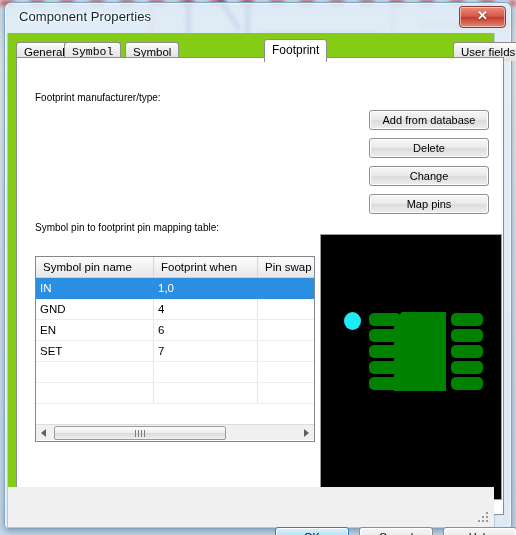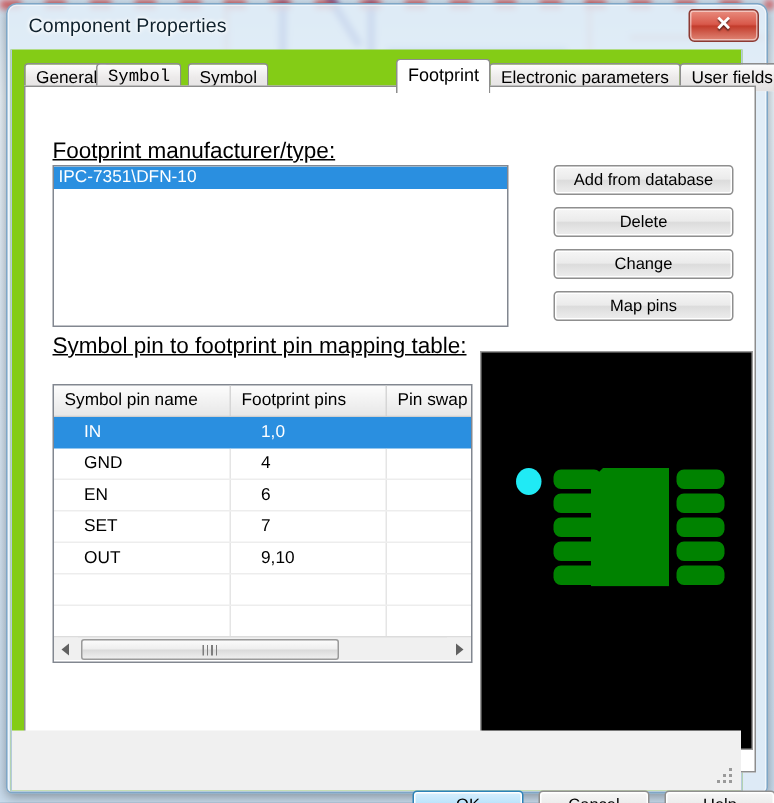--- a/index.html
+++ b/index.html
@@ -41,21 +41,21 @@
   .tab{position:absolute;top:3px;height:19px;line-height:18px;
     padding:0 7px;box-sizing:border-box;
     background:linear-gradient(180deg,#fdfdfd 0%,#eceaea 48%,#e2e0e0 100%);
     border:1px solid #8d8d8d;border-bottom:none;
     border-radius:3px 3px 0 0;font-size:11.5px;white-space:nowrap;cursor:default;}
   .tab.active{top:0;height:23px;line-height:21px;background:#fff;
     border-color:#8d8d8d;z-index:5;font-size:12px;}
   #tabpanel{position:absolute;left:8px;top:24px;width:488px;height:458px;
     background:#fff;border:1px solid #8d8d8d;box-sizing:border-box;}
   
-  .lbl{position:absolute;font-size:15px;color:#000;white-space:nowrap;text-decoration:underline;}
+  .lbl{position:absolute;font-size:10px;color:#000;white-space:nowrap;}
   
   #fp-list{position:absolute;left:18px;top:52px;width:304px;height:108px;
     background:#fff;border:1px solid #828790;box-sizing:border-box;overflow:hidden;}
   #fp-list .row{height:15px;line-height:15px;padding:0 1px 0 3px;font-size:11.5px;}
   #fp-list .row.sel{background:#2a8fe0;color:#fff;}
   
   .btn{position:absolute;box-sizing:border-box;
     background:linear-gradient(180deg,#f6f6f6 0%,#ebebeb 46%,#dcdcdc 52%,#eeeeee 100%);
     border:1px solid #8f8f8f;border-radius:3px;
     font-size:11px;text-align:center;cursor:pointer;color:#000;
@@ -63,21 +63,21 @@
   .sidebtn{left:352px;width:120px;height:20px;line-height:18px;}
   
   #map-table{position:absolute;left:18px;top:198px;width:280px;height:186px;
     background:#fff;border:1px solid #828790;box-sizing:border-box;overflow:hidden;}
   #map-table table{border-collapse:collapse;width:100%;table-layout:fixed;}
   #map-table th{height:20px;font-weight:normal;font-size:11.5px;text-align:left;
     padding:0 0 0 7px;
     background:linear-gradient(180deg,#fdfdfd 0%,#f2f2f2 50%,#e7e7e7 100%);
     border-right:1px solid #d6d6d6;border-bottom:1px solid #cfcfcf;
     white-space:nowrap;overflow:hidden;margin-top:10px;}
-  #map-table td{height:20px;font-size:11.5px;padding:0 0 0 20px;
+  #map-table td{height:20px;font-size:11.5px;padding:0 0 0 4px;
     border-right:1px solid #e5e5e5;border-bottom:1px solid #ededed;
     white-space:nowrap;overflow:hidden;}
   #map-table tr.sel td{background:#2a8fe0;color:#fff;border-bottom-color:#2a8fe0;
     border-right-color:#2a8fe0;}
   .c1{width:110px;}.c2{width:96px;}.c3{width:74px;}
   
   #hscroll{position:absolute;left:19px;top:366px;width:278px;height:16px;
     background:#f0f0f0;border-top:1px solid #dcdcdc;box-sizing:border-box;}
   .sb-arrow{position:absolute;top:0;width:16px;height:15px;cursor:pointer;
     background:#f0f0f0;}
@@ -141,45 +141,41 @@
     </div>
   </div>
 
   <div id="client">
 
     <div id="tabstrip">
         <div class="tab" style="left: 0px;">General</div>
         <div class="tab" style="left: 48px; font-family: Liberation Mono, monospace;">Symbol</div>
         <div class="tab" style="left: 109px;">Symbol</div>
         <div class="tab active" style="left: 248px;">Footprint</div>
-        <div class="tab" style="left: 310px;">Electronic parameters</div>
         <div class="tab" style="left: 437px;">User fields</div>
       </div>
 
     <div id="tabpanel">
 
       <div class="lbl" style="left:18px;top:34px;">Footprint manufacturer/type:</div>
 
-      <div id="fp-list">
-          <div class="row sel">IPC-7351\DFN-10</div>
-        </div>
 
       <div class="btn sidebtn" style="top:52px;">Add from database</div>
       <div class="btn sidebtn" style="top:80px;">Delete</div>
       <div class="btn sidebtn" style="top:108px;">Change</div>
       <div class="btn sidebtn" style="top:136px;">Map pins</div>
 
       <div class="lbl" style="left:18px;top:164px;">Symbol pin to footprint pin mapping table:</div>
 
       <div id="map-table">
         <table>
           <thead>
               <tr id="map-head">
                 <th class="c1">Symbol pin name</th>
-                <th class="c2">Footprint pins</th>
+                <th class="c2">Footprint when</th>
                 <th class="c3">Pin swap grou</th>
               </tr>
             </thead>
           <tbody id="map-body">
               <tr class="sel">
                 <td class="c1">IN</td>
                 <td class="c2">1,0</td>
                 <td class="c3"></td>
               </tr>
               <tr>
@@ -188,25 +184,20 @@
                 <td class="c3"></td>
               </tr>
               <tr>
                 <td class="c1">EN</td>
                 <td class="c2">6</td>
                 <td class="c3"></td>
               </tr>
               <tr>
                 <td class="c1">SET</td>
                 <td class="c2">7</td>
-                <td class="c3"></td>
-              </tr>
-              <tr>
-                <td class="c1">OUT</td>
-                <td class="c2">9,10</td>
                 <td class="c3"></td>
               </tr>
               <tr>
                 <td class="c1"></td>
                 <td class="c2"></td>
                 <td class="c3"></td>
               </tr>
               <tr>
                 <td class="c1"></td>
                 <td class="c2"></td>

